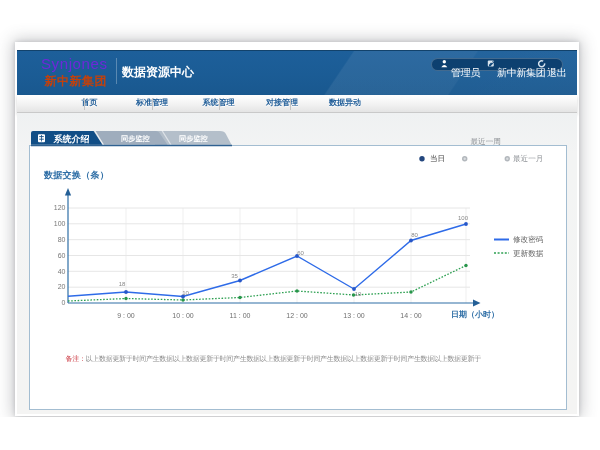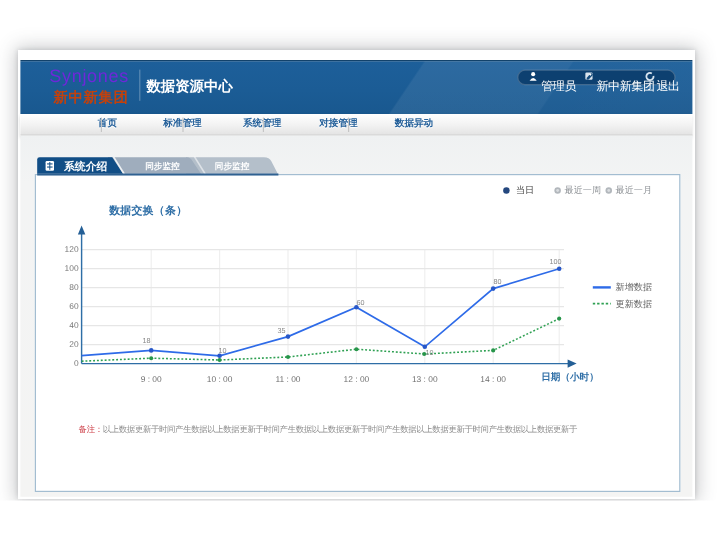--- a/index.html
+++ b/index.html
@@ -27,21 +27,21 @@
        background:linear-gradient(180deg,#ffffff 0%,#f2f2f2 55%,#e4e4e4 100%);
        border-bottom:1px solid #c9c9c9;box-sizing:border-box;
        box-shadow:0 2px 3px rgba(0,0,0,.18);}
   .nitem{position:absolute;top:99px;font-size:8px;line-height:8px;font-weight:bold;color:#24609a;text-shadow:0 1px 0 rgba(255,255,255,.9);padding-left:32px;}
   .nsep{position:absolute;top:98px;width:1px;height:12px;background:#c5c5c5;}
   .content{position:absolute;left:17px;top:113px;width:560px;height:301px;
            background:linear-gradient(180deg,#eff1f2 0%,#f3f4f4 40px,#f4f4f3 100%);}
   .card{position:absolute;left:29px;top:145px;width:537.5px;height:265px;background:#fff;
         border:1px solid #a3bdd1;box-sizing:border-box;}
   .legtext{position:absolute;font-size:7.6px;line-height:8px;}
-  .ctitle{position:absolute;left:44px;top:170px;font-size:9px;line-height:10px;font-weight:bold;color:#2e6ea6;letter-spacing:0.3px;margin-left:47px;}
+  .ctitle{position:absolute;left:44px;top:170px;font-size:9px;line-height:10px;font-weight:bold;color:#2e6ea6;letter-spacing:0.3px;}
   .xtitle{position:absolute;left:451px;top:310px;font-size:8px;line-height:9px;font-weight:bold;color:#2e6ea6;}
   .remark{position:absolute;left:65.5px;top:354.5px;font-size:7px;line-height:8px;color:#8d8d8d;letter-spacing:-0.3px;white-space:nowrap;}
   svg.overlay{position:absolute;left:0;top:0;}
 </style>
 </head>
 <body>
   <div class="matte">
     <div class="pgshadow"></div>
   </div>
   <div class="page"></div>
@@ -61,25 +61,25 @@
   <div class="nitem" style="left:234px;">对接管理</div>
   <div class="nitem" style="left:297px;">数据异动</div>
   <div class="nsep" style="left:84px;"></div>
   <div class="nsep" style="left:152px;"></div>
   <div class="nsep" style="left:219px;"></div>
   <div class="nsep" style="left:290px;"></div>
   <div class="content"></div>
   <div class="card"></div>
 
   <div class="legtext" style="left:430px;top:155px;color:#3c3c3c;">当日</div>
-  <div class="legtext" style="left:470.5px;top:155px;color:#8e9296;">最近一周</div>
+  <div class="legtext" style="left:470.5px;top:138px;color:#8e9296;">最近一周</div>
   <div class="legtext" style="left:513px;top:155px;color:#8e9296;">最近一月</div>
   <div class="ctitle">数据交换（条）</div>
   <div class="xtitle">日期（小时）</div>
-  <div class="legtext" style="left:513px;top:236px;color:#666;">新增数据</div>
+  <div class="legtext" style="left:513px;top:236px;color:#666;">修改密码</div>
   <div class="legtext" style="left:513px;top:249.5px;color:#666;">更新数据</div>
   <div class="remark"><span style="color:#cc3b44;">备注：</span>以上数据更新于时间产生数据以上数据更新于时间产生数据以上数据更新于时间产生数据以上数据更新于时间产生数据以上数据更新于</div>
 
   <svg class="overlay" width="600" height="450" viewBox="0 0 600 450">
 
     <path d="M155,131 L220,131 Q224.5,131 226,134.2 L231.5,144.8 L155,144.8 Z" fill="#b4bfca"></path>
     <path d="M90,131 L155.5,131 Q158.8,131 160.2,134 L167.5,144.8 L90,144.8 Z" fill="#9fadbd"></path>
     <line x1="162" y1="130.5" x2="171" y2="145" stroke="rgba(255,255,255,.55)" stroke-width="1.3"></line>
     <path d="M33,131 L93.5,131 L102.5,144.8 L31,144.8 L31,133 Q31,131 33,131 Z" fill="#114e86"></path>
     <line x1="94.5" y1="130.5" x2="103.5" y2="145" stroke="#eef1f3" stroke-width="1.4"></line>

